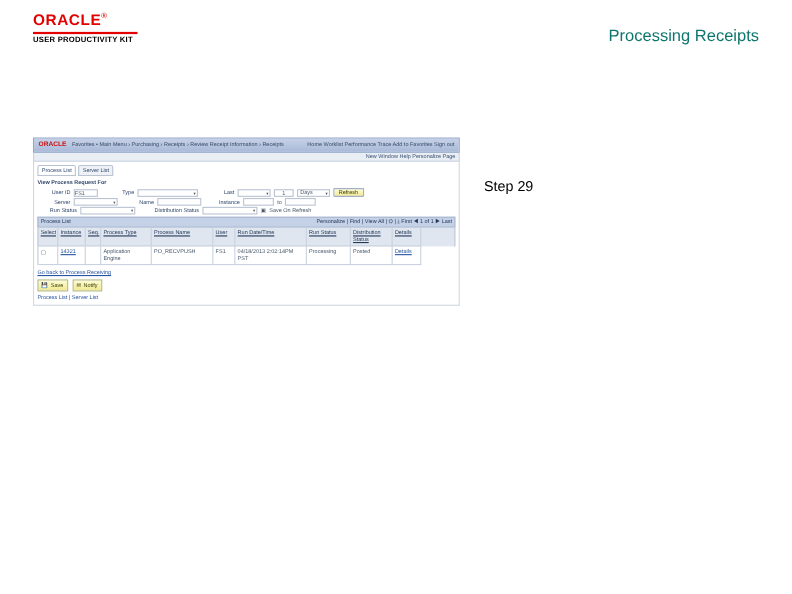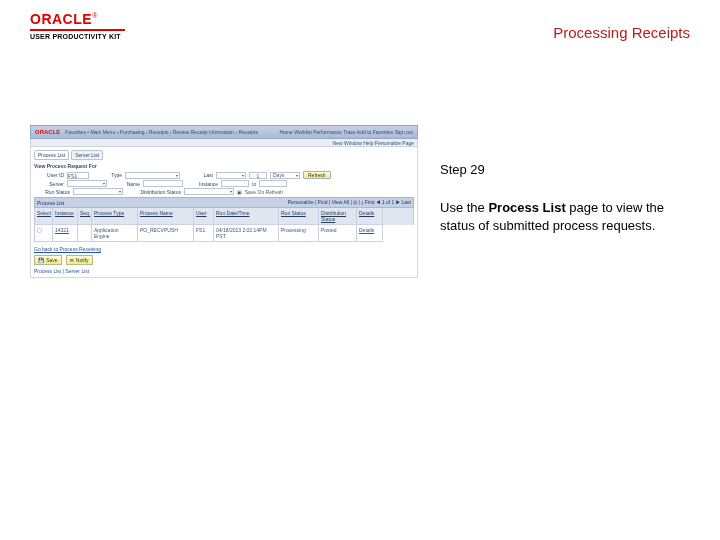--- a/index.html
+++ b/index.html
@@ -4,21 +4,21 @@
 <style>
   *{box-sizing:border-box;margin:0;padding:0;}
   body{width:720px;height:540px;background:#fff;font-family:Arial,Helvetica,sans-serif;position:relative;overflow:hidden;}
   
   .top{position:absolute;top:10px;left:30px;right:30px;height:50px;}
   .logo-block{position:absolute;left:0;top:0;}
   .logo-oracle{color:#e20000;font-weight:bold;font-size:14px;letter-spacing:0.5px;}
   .logo-r{font-size:7px;vertical-align:super;color:#e20000;}
   .logo-line{width:95px;height:2px;background:#e20000;margin-top:1px;}
   .logo-sub{font-size:7px;font-weight:bold;letter-spacing:0.2px;margin-top:2px;color:#000;}
-  .title{position:absolute;right:0;top:14px;font-size:15px;color:#b91c1c;}
+  .title{position:absolute;right:0;top:14px;font-size:15px;color:#0f766e;}
   
   .left-col{position:absolute;left:30px;top:125px;width:400px;}
   .right-col{position:absolute;left:440px;top:130px;width:250px;margin-top:32px;}
   .step-label{font-size:13px;color:#000;margin-bottom:22px;}
   .desc{font-size:13px;line-height:1.35;color:#000;}
   .desc b{font-weight:bold;}
   
   .mini{width:388px;font-size:5px;color:#47586a;}
   .mini .mbar{height:14px;background:linear-gradient(#c5d1e6,#a9bad8);border:1px solid #94a7c8;display:flex;align-items:center;padding:0 4px;gap:5px;}
   .mini .mbar .mlogo{color:#d01010;font-weight:bold;font-size:6px;}
@@ -137,16 +137,13 @@
         <span class="save">💾 <span>Save</span></span>
         <span class="save">✉ <span>Notify</span></span>
       </div>
       <span class="fl">Process List | Server List</span>
     </div>
   </div>
 </div>
 
 <div class="right-col">
   <div class="step-label">Step 29</div>
-  <div class="desc">
-    <span>Use the </span><b>Process List</b><span> page to view the status of submitted process requests.</span>
-  </div>
 </div>
 
 </body></html>

